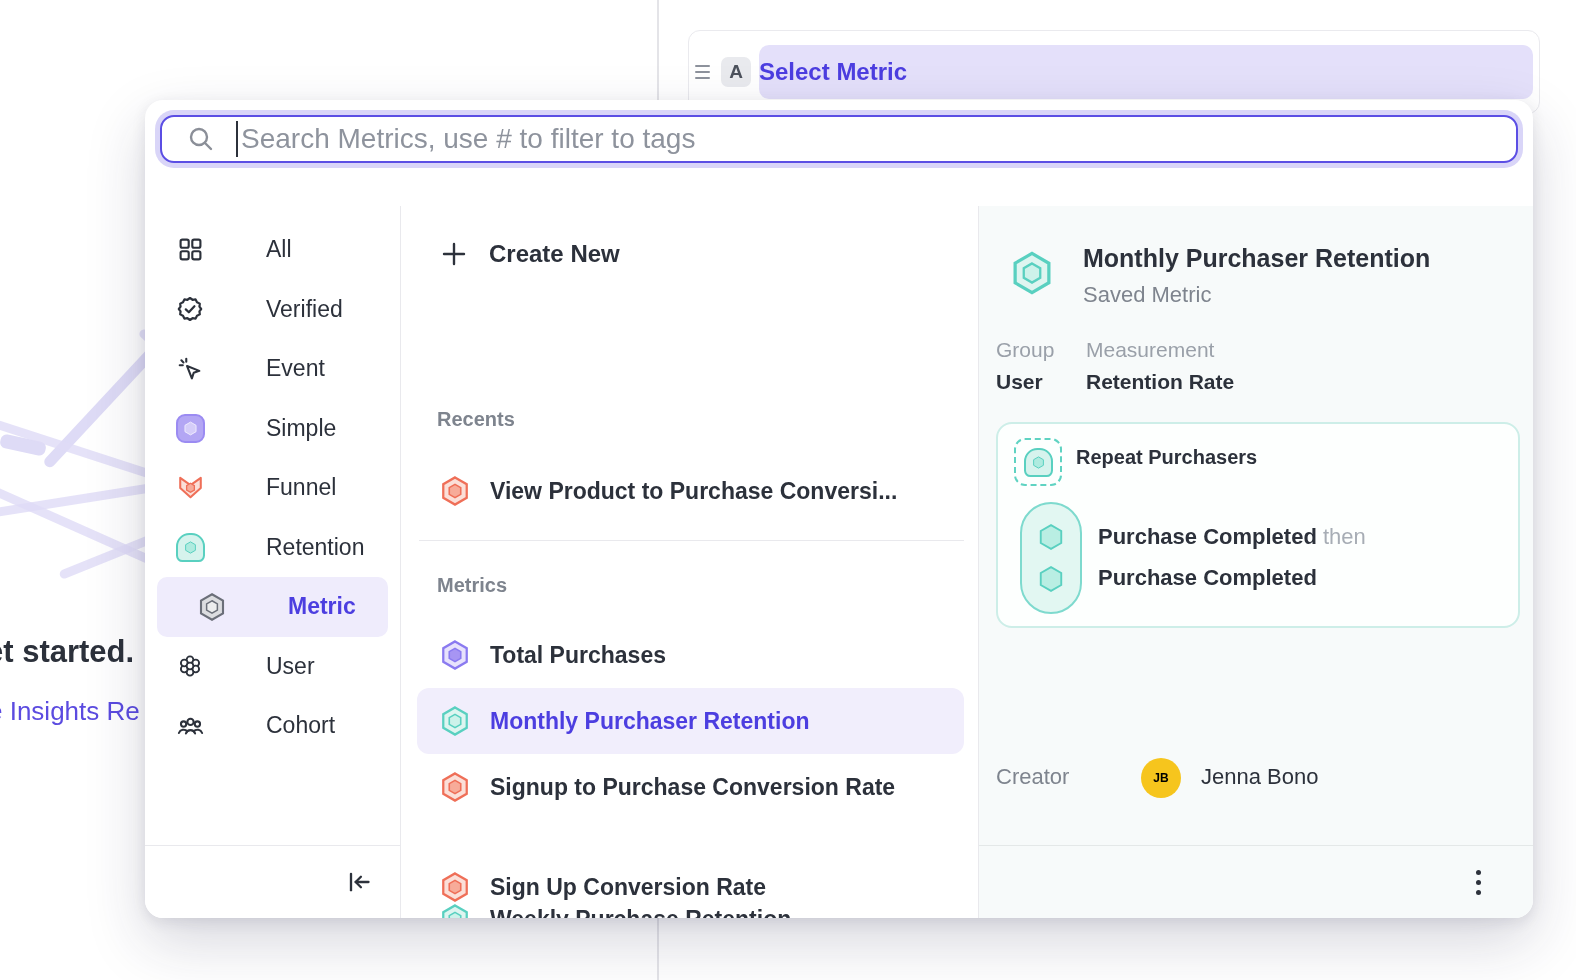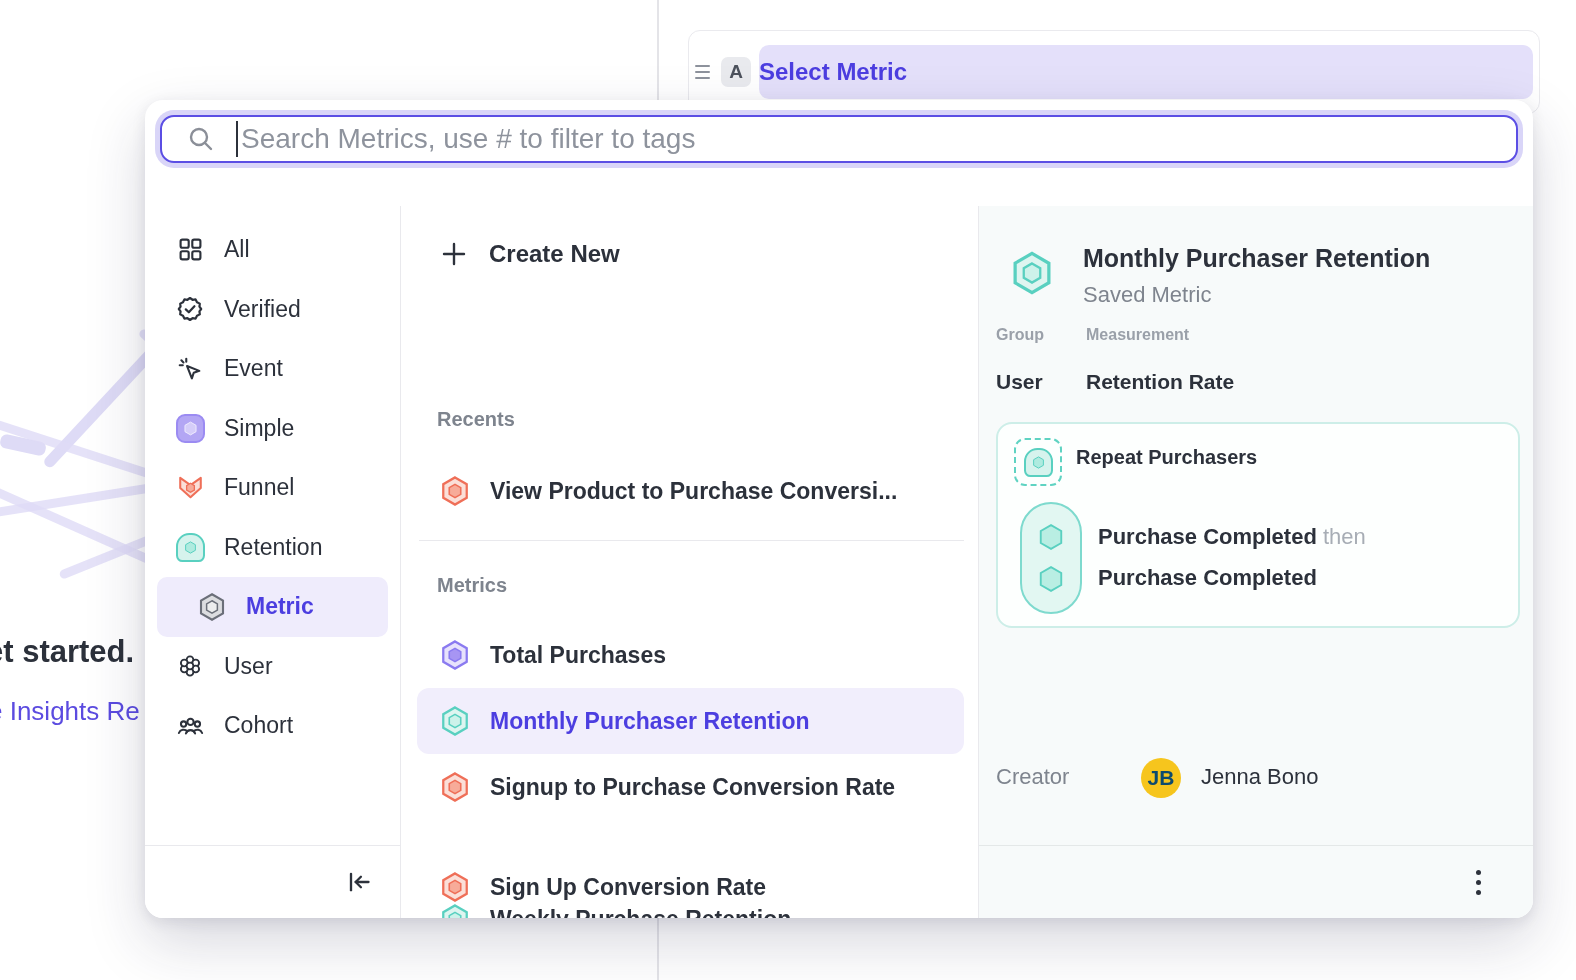--- a/index.html
+++ b/index.html
@@ -47,21 +47,21 @@
   .search-icon{width:30px;height:30px;margin-right:20px;flex:none;}
   .caret{width:2px;height:36px;background:#2c313b;margin-right:3px;}
   .placeholder{font-size:28px;color:#8e939d;}
 
   .vdiv{position:absolute;top:106px;bottom:0;width:1px;background:var(--divider);}
   .vdiv.v1{left:255px;}
   .vdiv.v2{left:833px;}
 
   
   .sidebar{position:absolute;left:0;top:120px;width:255px;}
-  .side-item{height:59.5px;display:flex;align-items:center;margin:0 12px;padding-left:18px;border-radius:10px;cursor:pointer;}
+  .side-item{height:59.5px;display:flex;align-items:center;margin:0 12px;padding-left:18px;border-radius:10px;cursor:pointer;gap:42px;}
   .side-item .ic{width:30px;height:30px;margin-right:19px;display:flex;align-items:center;justify-content:center;flex:none;}
   .side-item .lb{font-size:23px;font-weight:500;color:var(--dark);}
   .side-item.selected{background:var(--accent-bg);padding-left:40px;}
   .side-item.selected .lb{color:var(--accent);font-weight:600;}
   .side-footer{position:absolute;left:0;bottom:0;width:255px;height:73px;border-top:1px solid var(--divider);display:flex;align-items:center;justify-content:flex-end;padding-right:28px;background:#fff;}
 
   
   .mid{position:absolute;left:256px;top:106px;width:577px;bottom:0;}
   .create-row{position:absolute;left:16px;right:14px;top:18px;height:60px;display:flex;align-items:center;padding-left:22px;border-radius:12px;cursor:pointer;}
   .plus-ic{width:30px;height:30px;margin-right:20px;flex:none;}
@@ -85,38 +85,38 @@
   .hex-retention .outer{fill:var(--teal-fill);stroke:var(--teal);}
   .hex-retention .inner{fill:#cdf2ea;stroke:var(--teal);}
   .hex-metric .outer{fill:#dcdde0;stroke:#6b6f79;}
   .hex-metric .inner{fill:#ecedee;stroke:#6b6f79;}
 
   
   .detail{position:absolute;left:834px;top:106px;right:0;bottom:0;background:var(--panel-bg);}
   .detail-icon{position:absolute;left:30px;top:44px;width:46px;height:46px;}
   .detail-title{position:absolute;left:104px;top:38px;font-size:25px;font-weight:700;color:var(--dark);white-space:nowrap;}
   .detail-sub{position:absolute;left:104px;top:76px;font-size:22px;color:var(--gray);}
-  .meta-label{position:absolute;top:120px;font-size:16px;font-weight:700;color:var(--light-gray);}
+  .meta-label{position:absolute;top:132px;font-size:21px;font-weight:400;color:var(--light-gray);}
   .meta-value{position:absolute;top:164px;font-size:21px;font-weight:700;color:var(--dark);}
   .mx1{left:17px;} .mx2{left:107px;}
 
   .def-card{position:absolute;left:17px;top:216px;width:524px;height:206px;background:#fdfffe;border:2px solid #cdeee8;border-radius:16px;}
   .dashed-box{position:absolute;left:16px;top:14px;width:48px;height:48px;border:2px dashed #5fd3c2;border-radius:11px;display:flex;align-items:center;justify-content:center;}
   .tomb{border:2px solid var(--teal);background:#d6f3ed;border-radius:46% 46% 22% 22%;display:flex;align-items:center;justify-content:center;}
   .tomb.sm{width:29px;height:29px;}
   .def-card-title{position:absolute;left:78px;top:22px;font-size:20px;font-weight:700;color:var(--dark);}
   .capsule{position:absolute;left:22px;top:78px;width:62px;height:112px;border:2px solid #7edace;background:#e2f7f2;border-radius:32px;display:flex;flex-direction:column;align-items:center;justify-content:center;gap:12px;}
   .cap-hex{width:30px;height:30px;}
   .step{position:absolute;left:100px;font-size:22px;font-weight:700;color:var(--dark);white-space:nowrap;}
   .step .then{color:#a7adb5;font-weight:500;}
   .step.s1{top:100px;} .step.s2{top:141px;}
 
   .creator-row{position:absolute;left:0;right:0;top:552px;height:40px;}
   .creator-label{position:absolute;left:17px;top:6px;font-size:22px;color:var(--gray);}
-  .avatar{position:absolute;left:162px;top:0;width:40px;height:40px;border-radius:50%;background:var(--yellow);color:#0c4a6e;font-size:21px;font-weight:700;display:flex;align-items:center;justify-content:center;}
+  .avatar{position:absolute;left:162px;top:0;width:40px;height:40px;border-radius:50%;background:var(--yellow);color:#000000;font-size:12px;font-weight:700;display:flex;align-items:center;justify-content:center;}
   .creator-name{position:absolute;left:222px;top:6px;font-size:22px;color:var(--dark);}
 
   .detail-footer{position:absolute;left:0;right:0;bottom:0;height:73px;border-top:1px solid #e4e8e8;}
   .kebab{position:absolute;right:39px;top:20px;width:32px;height:32px;display:flex;flex-direction:column;align-items:center;justify-content:center;gap:5px;cursor:pointer;}
   .kebab i{width:5px;height:5px;border-radius:50%;background:#2c313b;}
 
   .icon-btn{cursor:pointer;display:flex;align-items:center;justify-content:center;}
   svg{display:block;}
   .fx{font-family:"Liberation Serif", serif;font-style:italic;font-size:27px;font-weight:700;color:var(--dark);line-height:1;}
   .fx sub{font-size:19px;}

